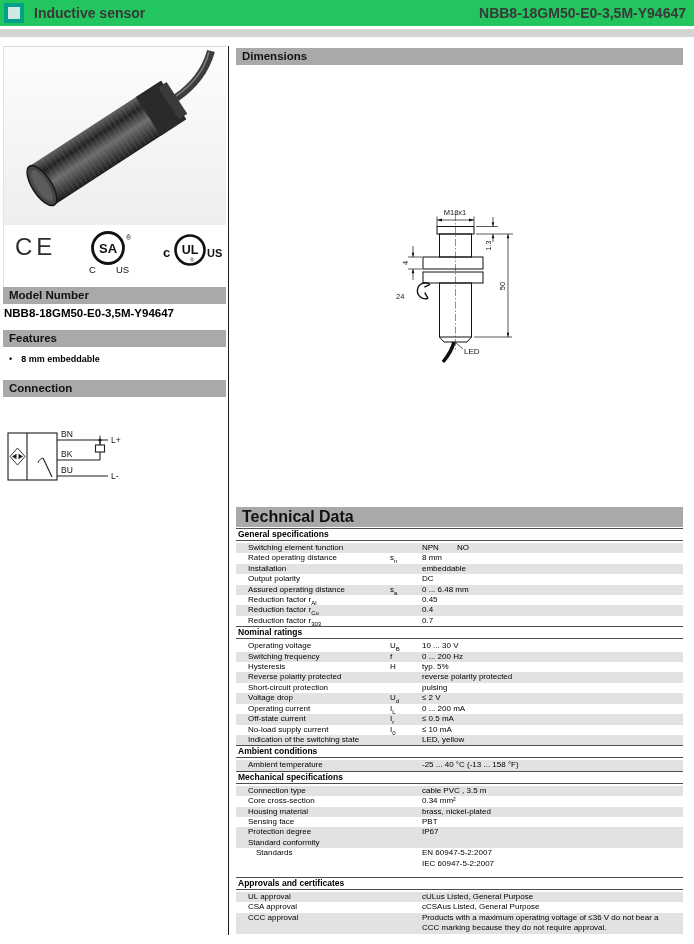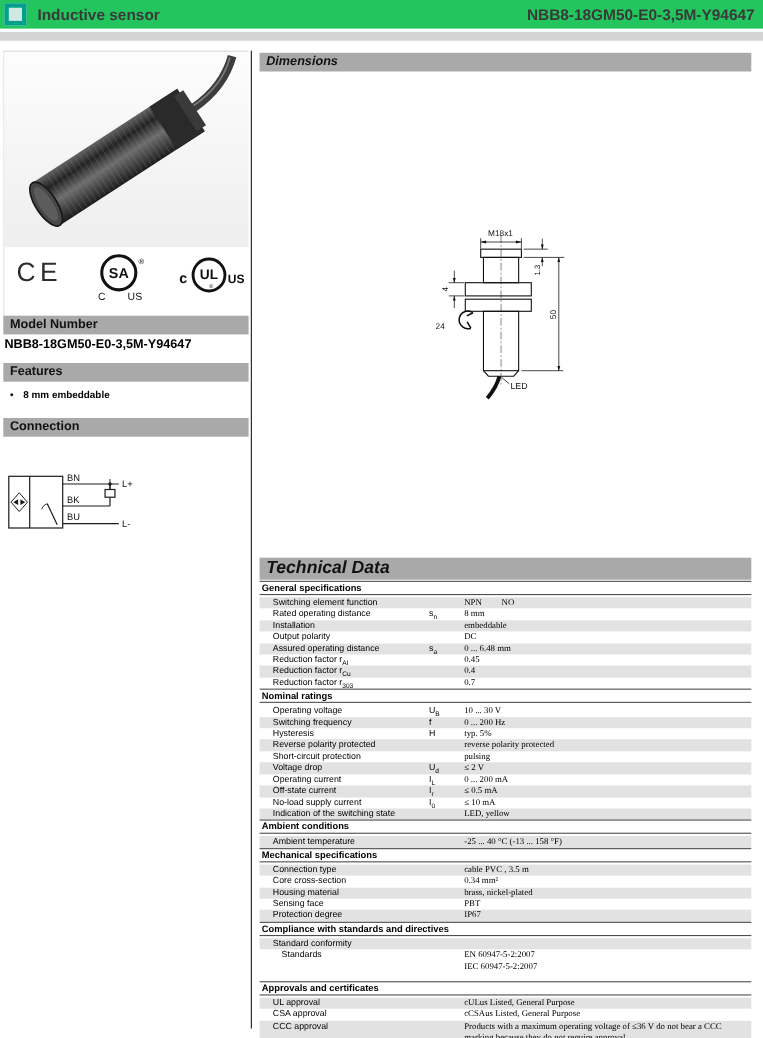--- a/index.html
+++ b/index.html
@@ -10,41 +10,41 @@
   .brandsq{position:absolute;left:4px;top:3px;width:20px;height:20px;box-sizing:border-box;
            border:4px solid #00a08c;background:#cfe9e2;}
   .title{position:absolute;left:34px;top:0;line-height:26px;font-size:14px;font-weight:bold;color:#393939;}
   .hmodel{position:absolute;right:8px;top:0;line-height:26px;font-size:14px;font-weight:bold;color:#393939;}
   .substrip{position:absolute;left:0;top:29px;width:694px;height:8px;background:#d4d4d4;}
   .vdivider{position:absolute;left:228px;top:46px;width:1px;height:889px;background:#1c1c1c;}
   
   .bar{position:absolute;background:#a9a9a9;font-weight:bold;color:#121212;
        font-size:11.5px;line-height:17px;height:17px;padding-left:6px;box-sizing:border-box;}
   .bar.left{left:3px;width:223px;}
-  .bar.wide{left:236px;width:447px;font-style:italic;}
+  .bar.wide{left:236px;width:447px;}
   .tdbar{top:507px;height:20px;line-height:20px;font-size:16px;}
   
   .photo{position:absolute;left:3px;top:46px;width:222px;height:240px;background:#fff;
          border-top:1px solid #d8d8d8;border-left:1px solid #e2e2e2;}
   .logos{position:absolute;left:10px;top:182px;width:210px;height:52px;display:flex;
          align-items:flex-start;justify-content:space-between;}
   .modelno{position:absolute;left:4px;top:307px;font-size:11.5px;font-weight:bold;}
   .feature{position:absolute;left:9px;top:354px;font-size:9px;font-weight:bold;}
   .feature::before{content:"•";margin-right:9px;}
   
   .ttable{position:absolute;left:236px;top:528px;width:447px;}
   .tsec{font-weight:bold;font-size:8.5px;line-height:11px;border-top:1px solid #4e4e4e;
         border-bottom:1px solid #4e4e4e;padding-left:2px;margin-bottom:2px;}
   .trow{display:flex;min-height:10.4px;font-size:8px;line-height:10.4px;padding-left:12px;box-sizing:border-box;}
   .trow.shaded{background:#e2e2e2;}
   .trow.ind2{padding-left:20px;}
   .tlabel{flex:none;width:142px;}
   .trow.ind2 .tlabel{width:134px;}
   .tsym{flex:none;width:32px;}
-  .tval{flex:1;padding-right:5px;font-family:Liberation Serif, serif;}
+  .tval{flex:1;padding-right:5px;}
   .tval2{display:inline-block;margin-left:18px;}
   sub{font-size:6px;line-height:0;}
   .tgap{height:8px;}
   svg text{font-family:"Liberation Sans","DejaVu Sans",sans-serif;}
 </style>
 </head>
 <body>
 
 <div class="page">
 
@@ -313,21 +313,20 @@
       <div class="trow">
         <div class="tlabel">Sensing face</div>
         <div class="tsym"></div>
         <div class="tval">PBT</div>
       </div>
       <div class="trow shaded">
         <div class="tlabel">Protection degree</div>
         <div class="tsym"></div>
         <div class="tval">IP67</div>
       </div>
-      <div class="tsec">Compliance with standards and directives</div>
       <div class="trow shaded">
         <div class="tlabel">Standard conformity</div>
         <div class="tsym"></div>
         <div class="tval"></div>
       </div>
       <div class="trow ind2">
         <div class="tlabel">Standards</div>
         <div class="tsym"></div>
         <div class="tval">
           <div>EN 60947-5-2:2007</div>

